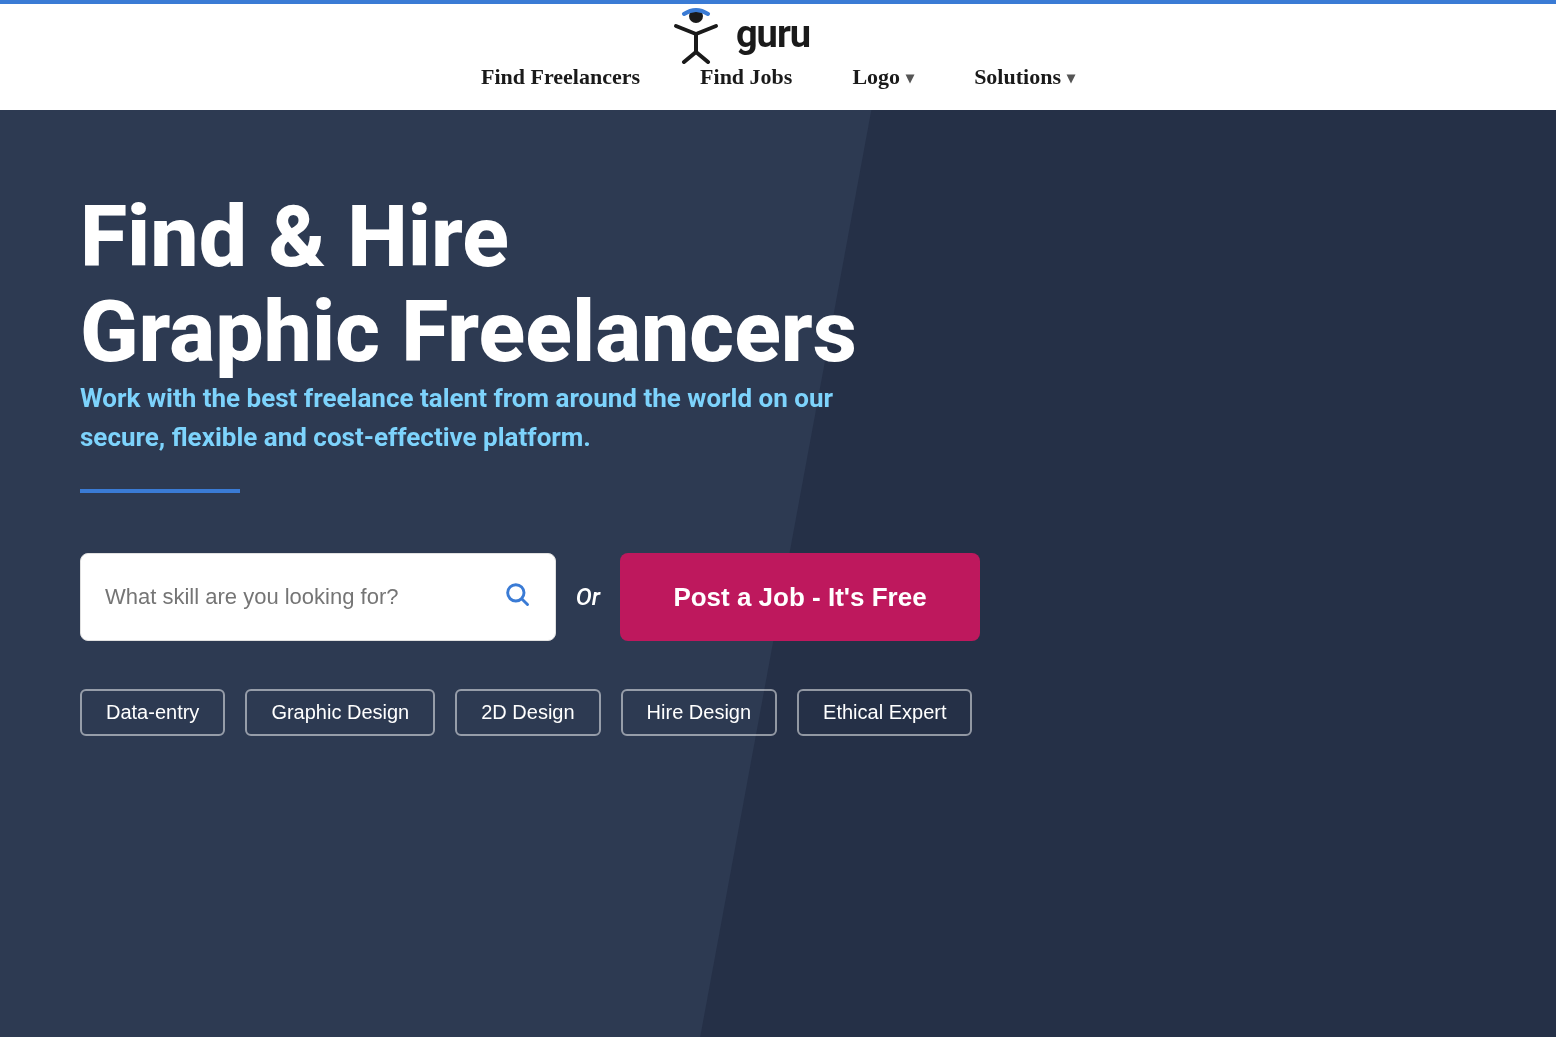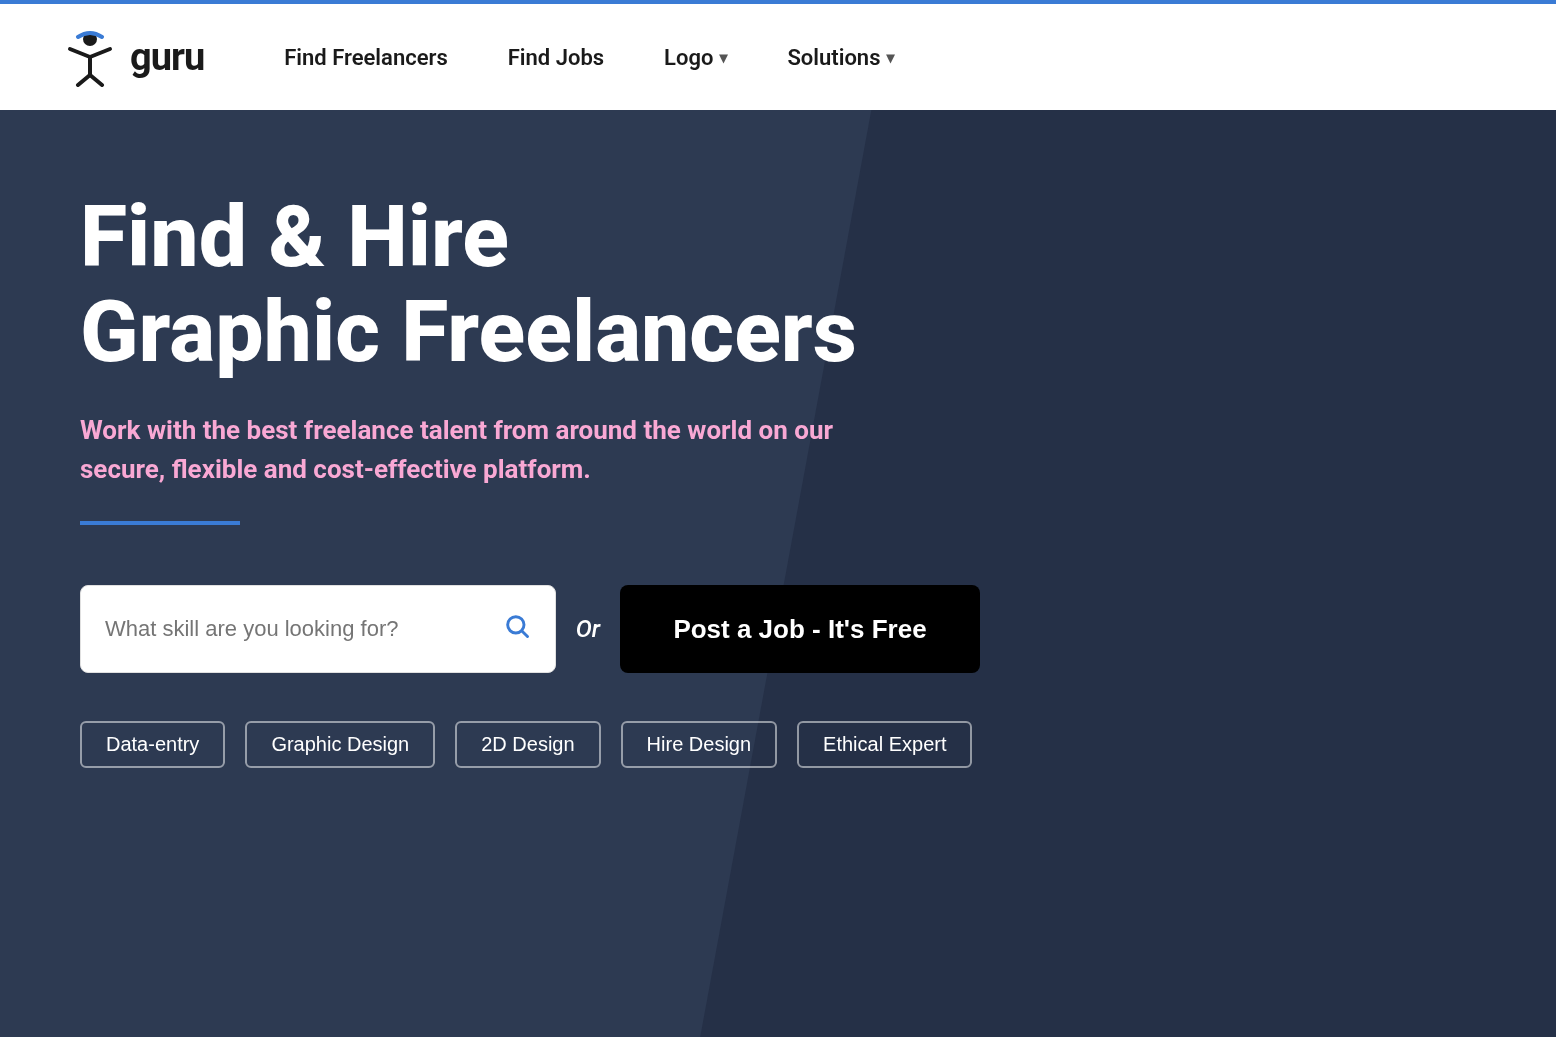--- a/index.html
+++ b/index.html
@@ -18,20 +18,21 @@
     
     .header {
       background: #ffffff;
       height: 110px;
       display: flex;
       align-items: center;
       padding: 0 60px;
       border-top: 4px solid #3a7bd5;
       position: relative;
       z-index: 10;
+      flex-direction: column;
     }
 
     .logo-area {
       display: flex;
       align-items: center;
       margin-right: 80px;
     }
 
     .logo-icon {
       width: 60px;
@@ -53,20 +54,21 @@
     }
 
     .nav-item {
       font-size: 22px;
       font-weight: 600;
       color: #1a1a1a;
       cursor: pointer;
       display: flex;
       align-items: center;
       gap: 6px;
+      font-family: Liberation Serif, serif;
     }
 
     .nav-item .chevron {
       font-size: 16px;
       color: #555;
     }
 
     
     .hero {
       background: #2d3a52;
@@ -90,27 +92,26 @@
       position: relative;
       z-index: 2;
       max-width: 900px;
     }
 
     .hero-title {
       font-size: 86px;
       font-weight: 800;
       color: #ffffff;
       line-height: 1.1;
-      margin-bottom: 32px;
     }
 
     .hero-subtitle {
       font-size: 26px;
       font-weight: 700;
-      color: #f9a8d4;
+      color: #7dd3fc;
       line-height: 1.5;
       max-width: 760px;
       margin-bottom: 32px;
     }
 
     .hero-divider {
       width: 160px;
       height: 4px;
       background: #3a7bd5;
       margin-bottom: 60px;
@@ -149,21 +150,21 @@
     }
 
     .or-text {
       font-size: 24px;
       color: #ffffff;
       font-weight: 500;
       font-style: italic;
     }
 
     .post-job-btn {
-      background: #000000;
+      background: #be185d;
       color: #ffffff;
       border: none;
       border-radius: 8px;
       padding: 0 48px;
       height: 88px;
       font-size: 26px;
       font-weight: 700;
       cursor: pointer;
       white-space: nowrap;
       min-width: 360px;

